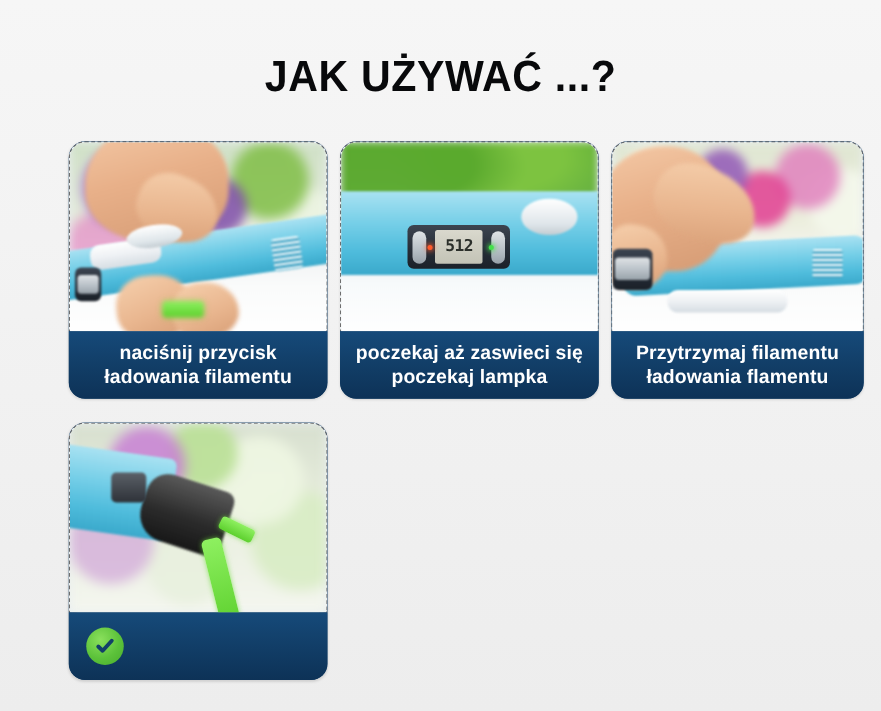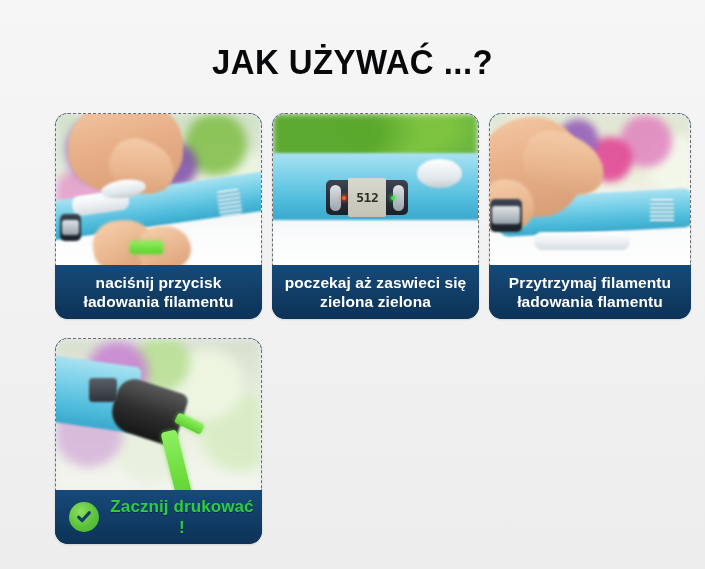--- a/index.html
+++ b/index.html
@@ -234,21 +234,21 @@
     box-sizing: border-box;
   }
   .lcd-btn {
     width: 11px;
     height: 26px;
     border-radius: 6px;
     background: linear-gradient(180deg, #dfe3e6 0%, #b6bec5 60%, #98a2aa 100%);
   }
   .lcd-screen {
     width: 38px;
-    height: 39px;
+    height: 27px;
     background: linear-gradient(180deg, #d9d8cd 0%, #c3c3b6 100%);
     border-radius: 2px;
     display: flex;
     align-items: center;
     justify-content: center;
     font-family: "DejaVu Sans Mono", monospace;
     font-size: 13px;
     font-weight: bold;
     color: #2b2f2a;
     letter-spacing: -0.5px;
@@ -353,21 +353,21 @@
 
           <div class="lcd-housing" style="left:26%; top:44%; width:40%; height:23%;">
             <div class="lcd-btn"></div>
             <div class="lcd-screen">512</div>
             <div class="lcd-btn"></div>
           </div>
           <div class="led red" style="left:33.5%; top:54%;"></div>
           <div class="led green" style="left:57.5%; top:54%;"></div>
         </div>
       </div>
-      <div class="caption two-line">poczekaj aż zaswieci się zielona zielona</div>
+      <div class="caption two-line">poczekaj aż zaswieci się poczekaj lampka</div>
     </div>
 
 
     <div class="card">
       <div class="photo">
         <div class="inner">
           <div class="bg-flowers pink"></div>
           <div class="table-white"></div>
           <div class="pen soft" style="left:4%; top:52%; width:98%; height:26%; border-radius:10px; transform: rotate(-3deg);"></div>
           <div class="vents soft" style="right:8%; top:56%; width:12%; height:16%;"></div>
@@ -393,18 +393,17 @@
           <div class="extrude-green" style="left:55%; top:60%; width:8%; height:48%; transform: rotate(-14deg); border-radius:4px;"></div>
           <div class="extrude-green" style="left:58%; top:52%; width:14%; height:7%; transform: rotate(26deg);"></div>
         </div>
       </div>
       <div class="caption two-line final">
         <span class="check-icon">
           <svg width="18" height="18" viewBox="0 0 18 18" aria-hidden="true">
             <path d="M3.6 9.2 L7.1 12.6 L14.4 4.6" stroke="#123f69" stroke-width="3.1" fill="none" stroke-linecap="round" stroke-linejoin="round"></path>
           </svg>
         </span>
-        <span class="txt">Zacznij drukować !</span>
       </div>
     </div>
 
   </div>
 </div>
 
 </body></html>

